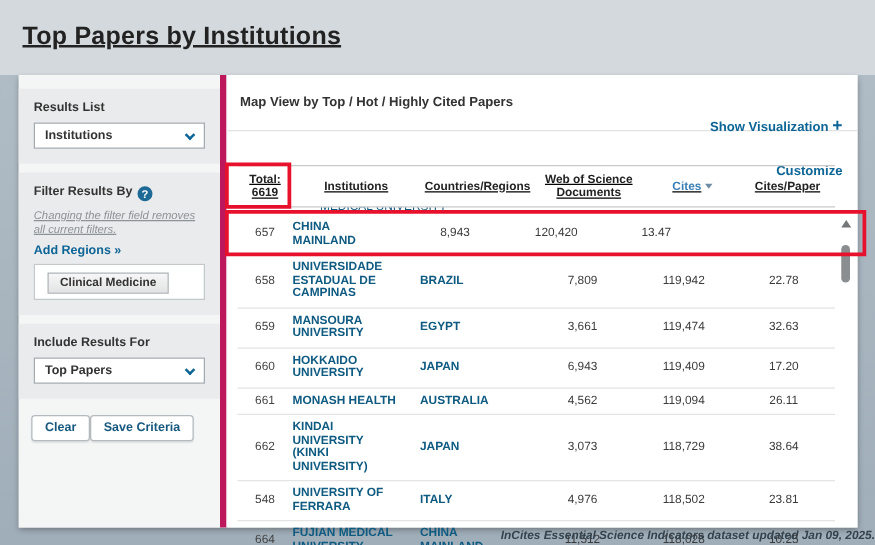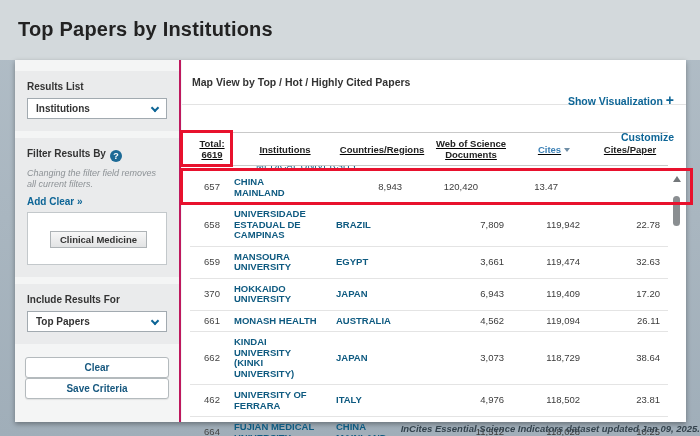--- a/index.html
+++ b/index.html
@@ -3,43 +3,43 @@
 <meta charset="utf-8">
 <style>
   * { margin:0; padding:0; box-sizing:border-box; }
   html,body { width:700px; height:436px; }
   body { font-family:"Liberation Sans","DejaVu Sans",sans-serif; }
   #page { position:relative; width:700px; height:436px; overflow:hidden;
           background:linear-gradient(#b2bec7, #a0aeb9); }
 
   
   .top-band { position:absolute; left:0; top:0; width:700px; height:60px; background:#d3d9dc; }
-  .page-title { position:absolute; left:18px; top:18px; font-size:20px; font-weight:bold; color:#222; letter-spacing:.2px; }
+  .page-title { position:absolute; left:18px; top:18px; font-size:20px; font-weight:bold; color:#222; letter-spacing:.2px;text-decoration:underline; }
 
   
   .panel { position:absolute; left:15px; top:60px; width:671px; height:362px; background:#f4f5f5;
            box-shadow:0 2px 5px rgba(0,0,0,.35); }
 
   
-  .sidebar { position:absolute; left:0; top:0; width:166px; height:100%; background:#f4f5f5; border-right:2px solid #be185d; }
+  .sidebar { position:absolute; left:0; top:0; width:166px; height:100%; background:#f4f5f5; border-right:5px solid #be185d; }
   .sb-section { background:#eaebec; padding:10px 12px 12px 12px; margin-bottom:7px; }
   .sb-label { font-size:10px; font-weight:bold; color:#333; margin-bottom:6px; }
   .dropdown { position:relative; background:#fff; border:1px solid #a2aab0; height:21px; display:flex; align-items:center;
               padding:0 22px 0 8px; cursor:pointer; }
   .dropdown .dd-text { font-size:10px; font-weight:bold; color:#333; white-space:nowrap; overflow:hidden; }
   .chev { position:absolute; right:8px; top:6px; width:6px; height:6px;
           border-right:2px solid #0d6596; border-bottom:2px solid #0d6596; transform:rotate(45deg); }
   .help-icon { display:inline-block; width:12px; height:12px; border-radius:50%; background:#1d6a96; color:#fff;
                font-size:9px; font-weight:bold; text-align:center; line-height:12px; margin-left:4px; vertical-align:-2px; cursor:pointer; }
-  .sb-note { font-size:9px; font-style:italic; color:#8d9296; line-height:11px; margin:2px 0 6px 0; }
+  .sb-note { font-size:9px; font-style:italic; color:#8d9296; line-height:11px; margin:2px 0 6px 0;text-decoration:underline; }
   .add-filter { font-size:10px; font-weight:bold; color:#0d6596; margin-bottom:5px; cursor:pointer; }
-  .filter-box { background:#fff; border:1px solid #c3c8cb; padding:16px; min-height:22px; }
+  .filter-box { background:#fff; border:1px solid #c3c8cb; padding:4px; min-height:22px; }
   .filter-chip { display:inline-block; background:linear-gradient(#f7f7f7,#e2e3e4); border:1px solid #aeb3b6;
                  font-size:9.5px; font-weight:bold; color:#333; padding:2px 9px; margin-left:6px; cursor:pointer; }
-  .sb-buttons { padding:6px 10px; display:flex; gap:0;flex-direction:column; }
+  .sb-buttons { padding:6px 10px; display:flex; gap:0; }
   .sb-btn { background:#fff; border:1px solid #b4babd; border-radius:3px; font-size:10px; font-weight:bold;
             color:#17587f; padding:4px 10px; cursor:pointer; box-shadow:0 1px 1px rgba(0,0,0,.08); }
 
   
   .main { position:absolute; left:167px; top:0; right:0; bottom:0; background:#fff; }
   .map-row { height:45px; border-bottom:1px solid #e3e3e3; display:flex; align-items:center; padding:0 12px 0 10px; }
   .map-title { font-size:10.5px; font-weight:bold; color:#333; }
   .right-link { margin-left:auto; font-size:10.5px; font-weight:bold; color:#0d6596; cursor:pointer;margin-top:36px; }
   .plus-glyph { font-size:14px; font-weight:bold; color:#0d6596; margin-left:3px; }
   .report-row { height:27px; display:flex; align-items:center; padding:0 12px 0 10px; }
@@ -57,21 +57,21 @@
   .th-cites { color:#3a7fb5; cursor:pointer; }
   .tri-down { display:inline-block; width:0; height:0; border-left:3.5px solid transparent; border-right:3.5px solid transparent;
               border-top:4.5px solid #6f8ea6; margin-left:3px; vertical-align:1px; }
   .sliver { height:6px; overflow:hidden; position:relative; }
   .sliver span { position:absolute; top:-6px; left:66px; font-size:9.5px; font-weight:normal; color:#0e5a80; }
   .trow { display:flex; align-items:center; border-bottom:1px solid #e4e4e4; padding:5px 0; }
   .cell { font-size:9.5px; line-height:10.5px; }
   .rank { width:44px; text-align:center; color:#444; }
   .inst { width:102px; padding-right:14px; font-weight:bold; color:#0e5a80; cursor:pointer; }
   .country { width:92px; padding-right:28px; font-weight:bold; color:#0e5a80; }
-  .num { color:#3c3c3c; text-align:right; }
+  .num { color:#3c3c3c; text-align:center; }
   .docs { width:86px; padding-right:10px; }
   .cites { width:80px; padding-right:14px; }
   .cpp { width:72px; padding-right:6px; }
 
   
   .vscroll { position:absolute; right:4px; top:40px; width:10px; bottom:16px; }
   .arr { position:absolute; left:1px; width:0; height:0; cursor:pointer; }
   .arr-up { top:4px; border-left:4px solid transparent; border-right:4px solid transparent; border-bottom:6px solid #73777a; }
   .vthumb { position:absolute; left:1px; top:24px; width:7px; height:30px; background:#8a8e91; border-radius:4px; cursor:grab; }
 
@@ -102,21 +102,21 @@
           <span class="dd-text">Institutions</span>
           <span class="chev"></span>
         </div>
       </div>
 
       <div class="sb-section">
         <div class="sb-label">
           <span>Filter Results By</span><span class="help-icon">?</span>
         </div>
         <div class="sb-note">Changing the filter field removes all current filters.</div>
-        <div class="add-filter">Add Clear »</div>
+        <div class="add-filter">Add Regions »</div>
         <div class="filter-box">
           <span class="filter-chip">Clinical Medicine</span>
         </div>
       </div>
 
       <div class="sb-section">
         <div class="sb-label">Include Results For</div>
         <div class="dropdown">
           <span class="dd-text">Top Papers</span>
           <span class="chev"></span>
@@ -177,21 +177,21 @@
         </div>
         <div class="trow">
           <span class="cell rank">659</span>
           <span class="cell inst">MANSOURA UNIVERSITY</span>
           <span class="cell country">EGYPT</span>
           <span class="cell num docs">3,661</span>
           <span class="cell num cites">119,474</span>
           <span class="cell num cpp">32.63</span>
         </div>
         <div class="trow">
-          <span class="cell rank">370</span>
+          <span class="cell rank">660</span>
           <span class="cell inst">HOKKAIDO UNIVERSITY</span>
           <span class="cell country">JAPAN</span>
           <span class="cell num docs">6,943</span>
           <span class="cell num cites">119,409</span>
           <span class="cell num cpp">17.20</span>
         </div>
         <div class="trow">
           <span class="cell rank">661</span>
           <span class="cell inst">MONASH HEALTH</span>
           <span class="cell country">AUSTRALIA</span>
@@ -201,21 +201,21 @@
         </div>
         <div class="trow">
           <span class="cell rank">662</span>
           <span class="cell inst">KINDAI UNIVERSITY (KINKI UNIVERSITY)</span>
           <span class="cell country">JAPAN</span>
           <span class="cell num docs">3,073</span>
           <span class="cell num cites">118,729</span>
           <span class="cell num cpp">38.64</span>
         </div>
         <div class="trow">
-          <span class="cell rank">462</span>
+          <span class="cell rank">548</span>
           <span class="cell inst">UNIVERSITY OF FERRARA</span>
           <span class="cell country">ITALY</span>
           <span class="cell num docs">4,976</span>
           <span class="cell num cites">118,502</span>
           <span class="cell num cpp">23.81</span>
         </div>
         <div class="trow" style="border-bottom:none">
           <span class="cell rank">664</span>
           <span class="cell inst">FUJIAN MEDICAL UNIVERSITY</span>
           <span class="cell country">CHINA MAINLAND</span>

